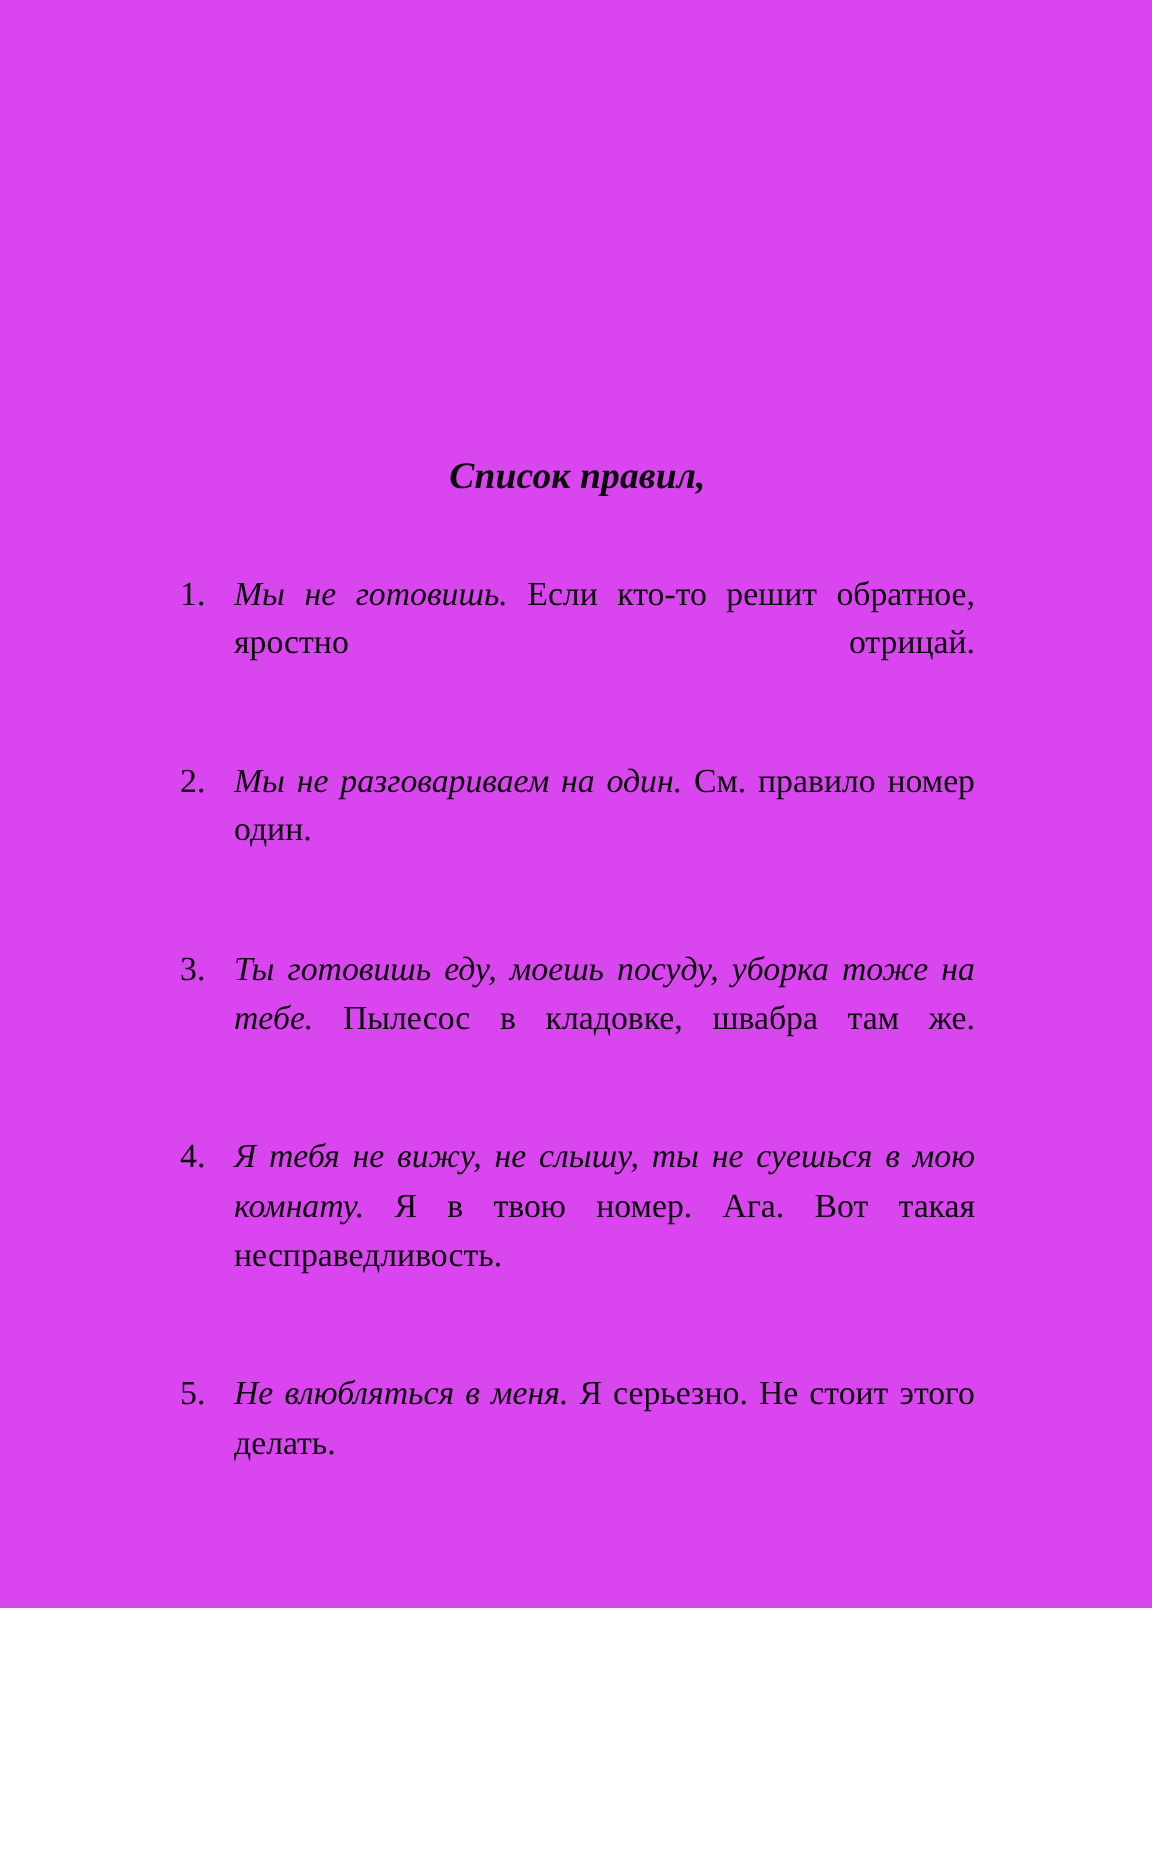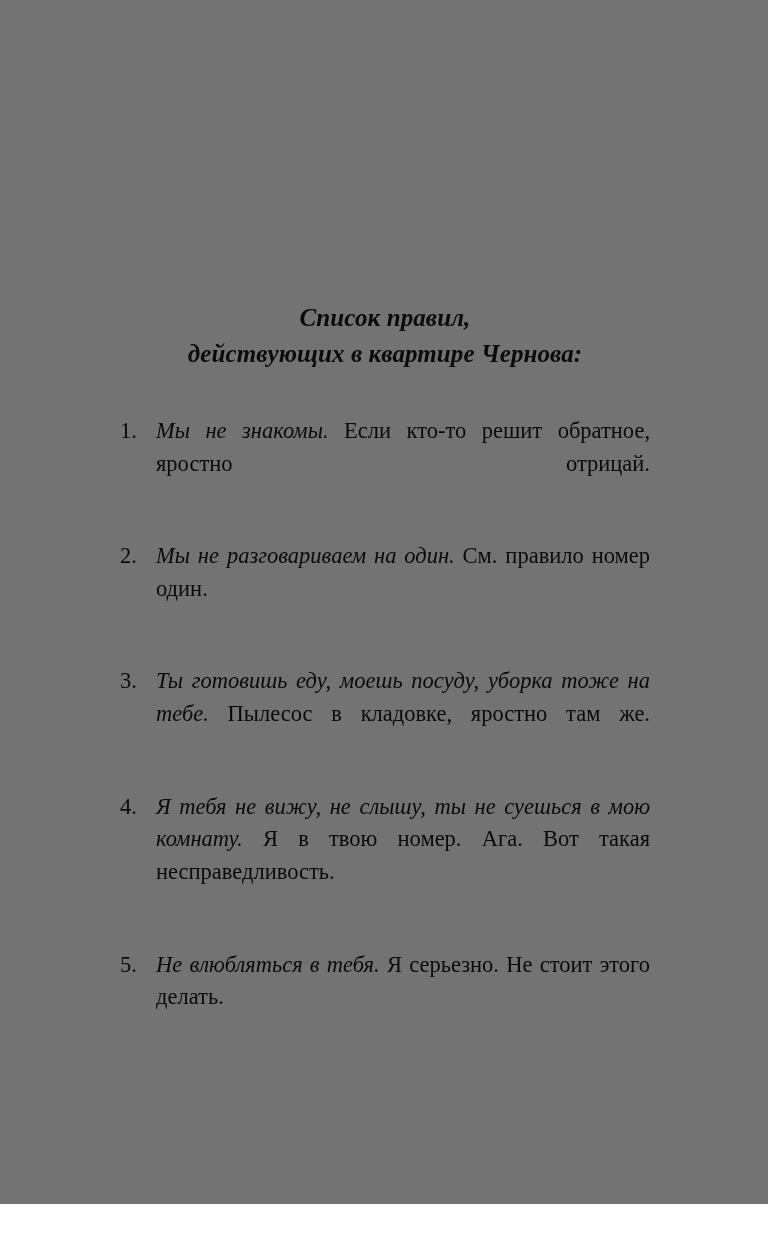--- a/index.html
+++ b/index.html
@@ -13,22 +13,22 @@
     position: relative;
     font-family: "Liberation Serif", "DejaVu Serif", serif;
     color: #0a0a0a;
     overflow: hidden;
   }
   .page {
     position: absolute;
     left: 0;
     top: 0;
     width: 768px;
-    height: 1204px;
-    background: #737373;
+    height: 1072px;
+    background: #d946ef;
   }
   .content {
     position: absolute;
     left: 120px;
     top: 300px;
     width: 530px;
   }
   .doc-title {
     text-align: center;
     font-weight: bold;
@@ -85,45 +85,44 @@
   }
 </style>
 </head>
 <body>
 
 <div class="page">
   <div class="content">
 
     <div class="doc-title">
       <span class="line">Список правил,</span>
-      <span class="line">действующих в квартире Чернова:</span>
     </div>
 
     <ol class="rules">
 
       <li class="rule">
         <span class="rule-num">1.</span>
-        <span class="rule-body"><span class="rule-lead">Мы не знакомы.</span><span class="rule-text"> Если кто-то решит обратное, яростно отрицай.</span></span>
+        <span class="rule-body"><span class="rule-lead">Мы не готовишь.</span><span class="rule-text"> Если кто-то решит обратное, яростно отрицай.</span></span>
       </li>
 
       <li class="rule">
         <span class="rule-num">2.</span>
         <span class="rule-body"><span class="rule-lead">Мы не разговариваем на один.</span><span class="rule-text"> См. правило номер один.</span></span>
       </li>
 
       <li class="rule">
         <span class="rule-num">3.</span>
-        <span class="rule-body"><span class="rule-lead">Ты готовишь еду, моешь посуду, уборка тоже на тебе.</span><span class="rule-text"> Пылесос в кладовке, яростно там же.</span></span>
+        <span class="rule-body"><span class="rule-lead">Ты готовишь еду, моешь посуду, уборка тоже на тебе.</span><span class="rule-text"> Пылесос в кладовке, швабра там же.</span></span>
       </li>
 
       <li class="rule">
         <span class="rule-num">4.</span>
         <span class="rule-body"><span class="rule-lead">Я тебя не вижу, не слышу, ты не суешься в мою комнату.</span><span class="rule-text"> Я в твою номер. Ага. Вот такая несправедливость.</span></span>
       </li>
 
       <li class="rule">
         <span class="rule-num">5.</span>
-        <span class="rule-body"><span class="rule-lead">Не влюбляться в тебя.</span><span class="rule-text"> Я серьезно. Не стоит этого делать.</span></span>
+        <span class="rule-body"><span class="rule-lead">Не влюбляться в меня.</span><span class="rule-text"> Я серьезно. Не стоит этого делать.</span></span>
       </li>
 
     </ol>
   </div>
 </div>
 
 </body></html>

